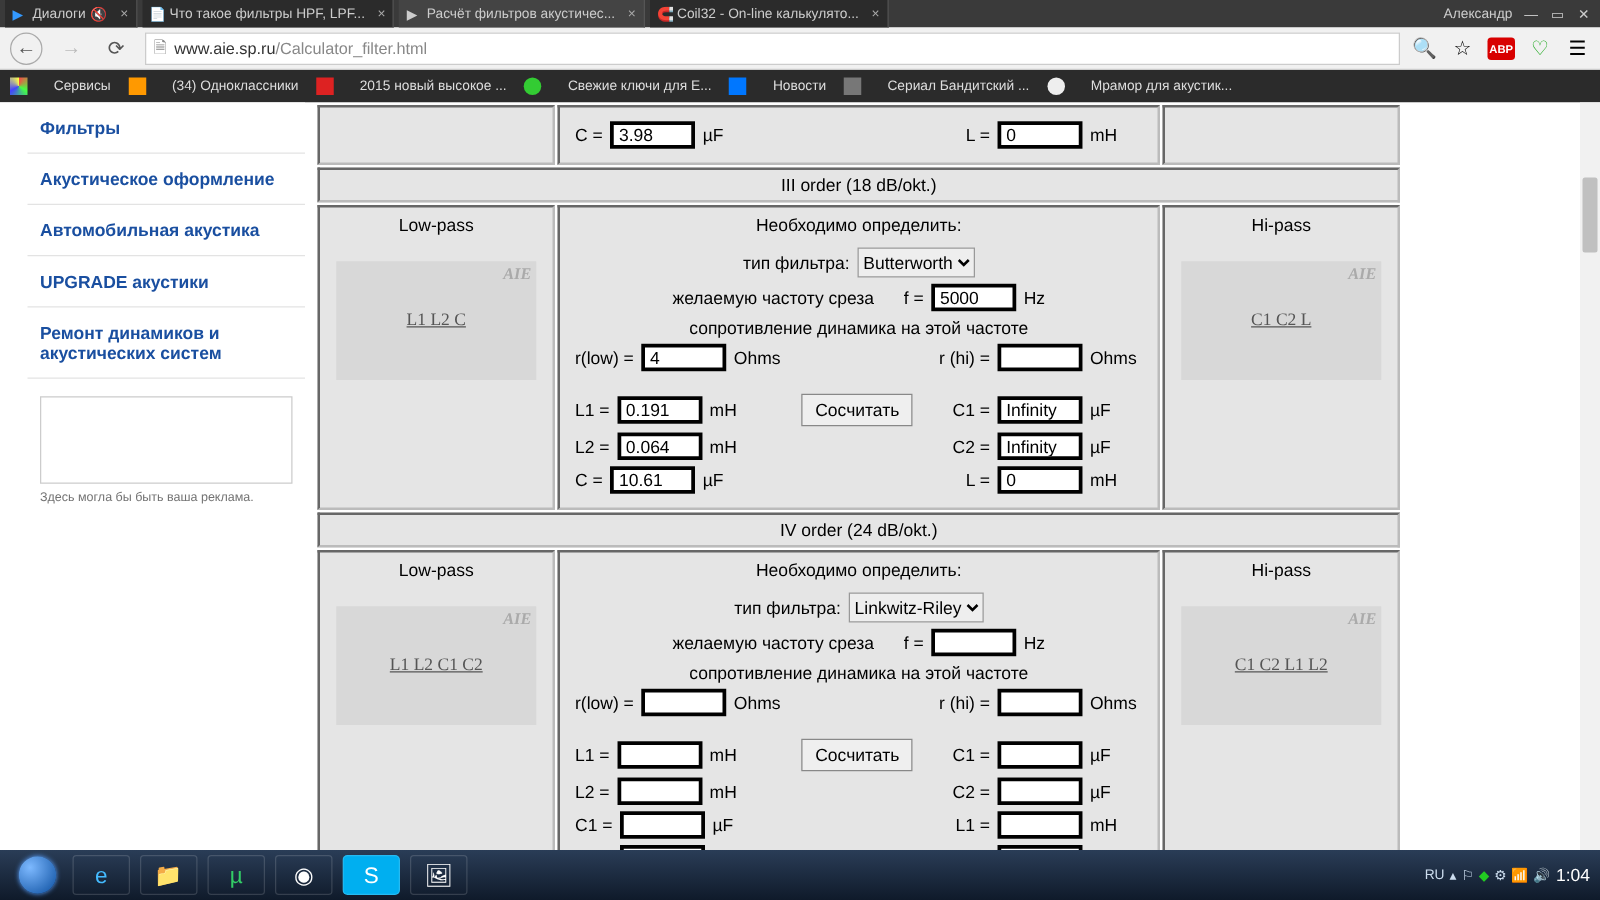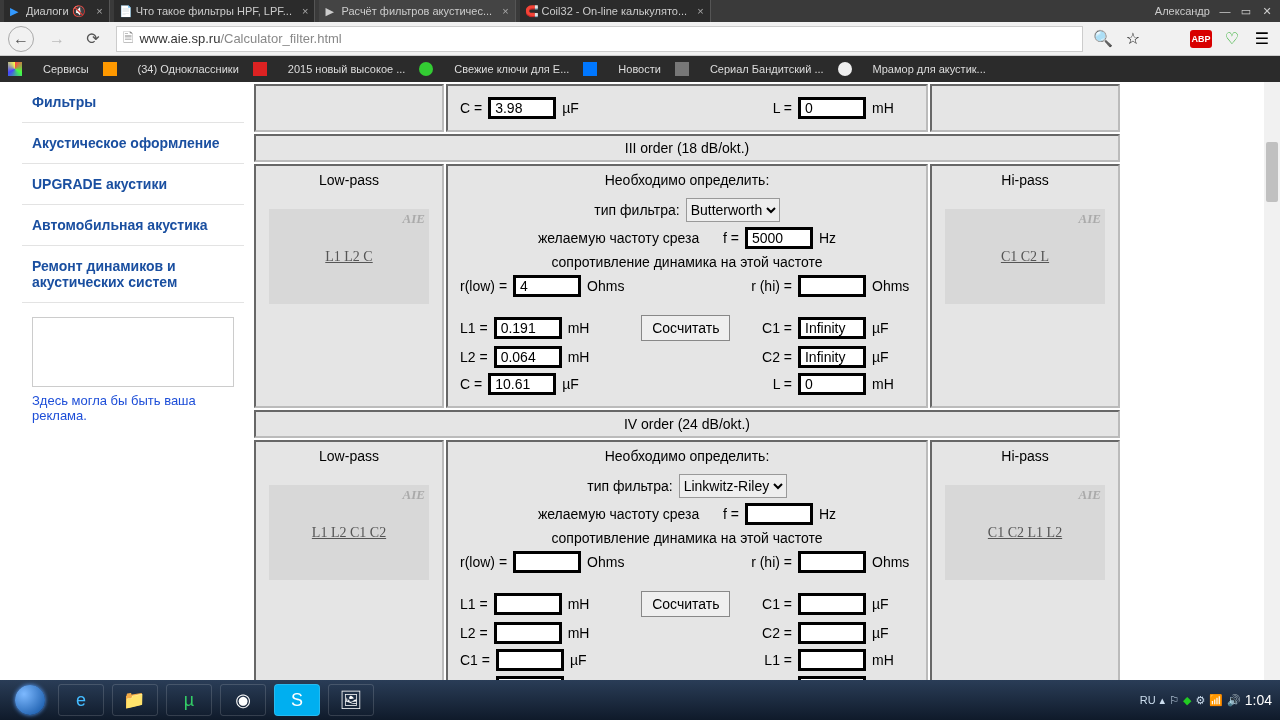--- a/index.html
+++ b/index.html
@@ -13,32 +13,32 @@
   .tab .ic { width: 12px; height: 12px; display: inline-block; }
   .osbar .right { display: flex; align-items: center; gap: 6px; }
   .winbtns span { display: inline-block; width: 18px; text-align: center; color: #ccc; }
   
   .addrbar { height: 34px; background: #f1f1f1; border-bottom: 1px solid #ccc; display: flex; align-items: center; padding: 0 8px; gap: 10px; }
   .navbtn { width: 26px; height: 26px; display: flex; align-items: center; justify-content: center; color: #555; }
   .navbtn.back { border-radius: 50%; border: 1px solid #aaa; }
   .urlbox { flex: 1; height: 26px; border: 1px solid #ccc; background: #fff; display: flex; align-items: center; padding: 0 6px; color: #333; font-size: 13px; }
   .urlbox .file { color: #888; }
   .rictl { width: 20px; height: 20px; display: flex; align-items: center; justify-content: center; }
-  .abp { background: #d80000; color: #fff; border-radius: 3px; font-size: 9px; font-weight: bold; width: 22px; height: 18px; display: flex; align-items: center; justify-content: center; margin-left: 37px; }
+  .abp { background: #d80000; color: #fff; border-radius: 3px; font-size: 9px; font-weight: bold; width: 22px; height: 18px; display: flex; align-items: center; justify-content: center; }
   
   .bmbar { height: 26px; background: #2b2b2b; color: #ddd; display: flex; align-items: center; font-size: 11px; padding: 0 8px; gap: 14px; }
   .bm { display: flex; align-items: center; gap: 21px; }
   .bm .sq { width: 14px; height: 14px; display: inline-block; }
   
   .page { height: 598px; display: flex; background: #fff; position: relative; }
   .gutter { width: 22px; background: #fff; }
   .sidebar { width: 222px; background: #fff; padding: 0; }
   .menuitem { color: #1a4fa0; padding: 12px 10px; font-size: 14px; border-bottom: 1px solid #e3e3e3; font-weight: bold; }
   .adbox { margin: 14px 10px 6px; height: 70px; border: 1px solid #ccc; }
-  .adtxt { margin: 2px 10px; font-size: 13px; color: #1d4ed8; }
+  .adtxt { margin: 2px 10px; font-size: 10px; color: #737373; }
   .main { flex: 1; padding: 0 4px 0 8px; overflow: hidden; }
   table.o { width: 870px; border-collapse: separate; border-spacing: 2px; font-size: 14px; }
   td.head { background: #e5e5e5; text-align: center; padding: 4px; border: 2px inset #bbb; }
   td.cell { background: #e5e5e5; padding: 6px; border: 2px inset #bbb; vertical-align: top; }
   .celltitle { text-align: center; margin-bottom: 10px; }
   .schem { width: 160px; height: 95px; background: #d8d8d8; margin: 21px auto; display: flex; align-items: center; justify-content: center; font-family: serif; color: #555; position: relative; text-decoration: underline; }
   .schem .wm { position: absolute; right: 4px; top: 2px; color: #aaa; font-style: italic; font-size: 13px; font-weight: bold; }
   .mid { text-align: center; }
   .row { display: flex; align-items: center; justify-content: center; gap: 6px; margin: 5px 0; }
   .row.split { justify-content: space-between; padding: 0 6px; }
@@ -141,22 +141,22 @@
       <span class="sq" style="background:#eee;border-radius:50%"></span>
       <span>Мрамор для акустик...</span>
     </div>
 </div>
 
 <div class="page">
   <div class="gutter"></div>
   <div class="sidebar">
     <div class="menuitem">Фильтры</div>
     <div class="menuitem">Акустическое оформление</div>
+    <div class="menuitem">Автомобильная акустика</div>
     <div class="menuitem">UPGRADE акустики</div>
-    <div class="menuitem">Автомобильная акустика</div>
     <div class="menuitem">Ремонт динамиков и акустических систем</div>
     <div class="adbox"></div>
     <div class="adtxt">Здесь могла бы быть ваша реклама.</div>
   </div>
 
   <div class="main">
     <table class="o">
 
       <tbody>
           <tr>

